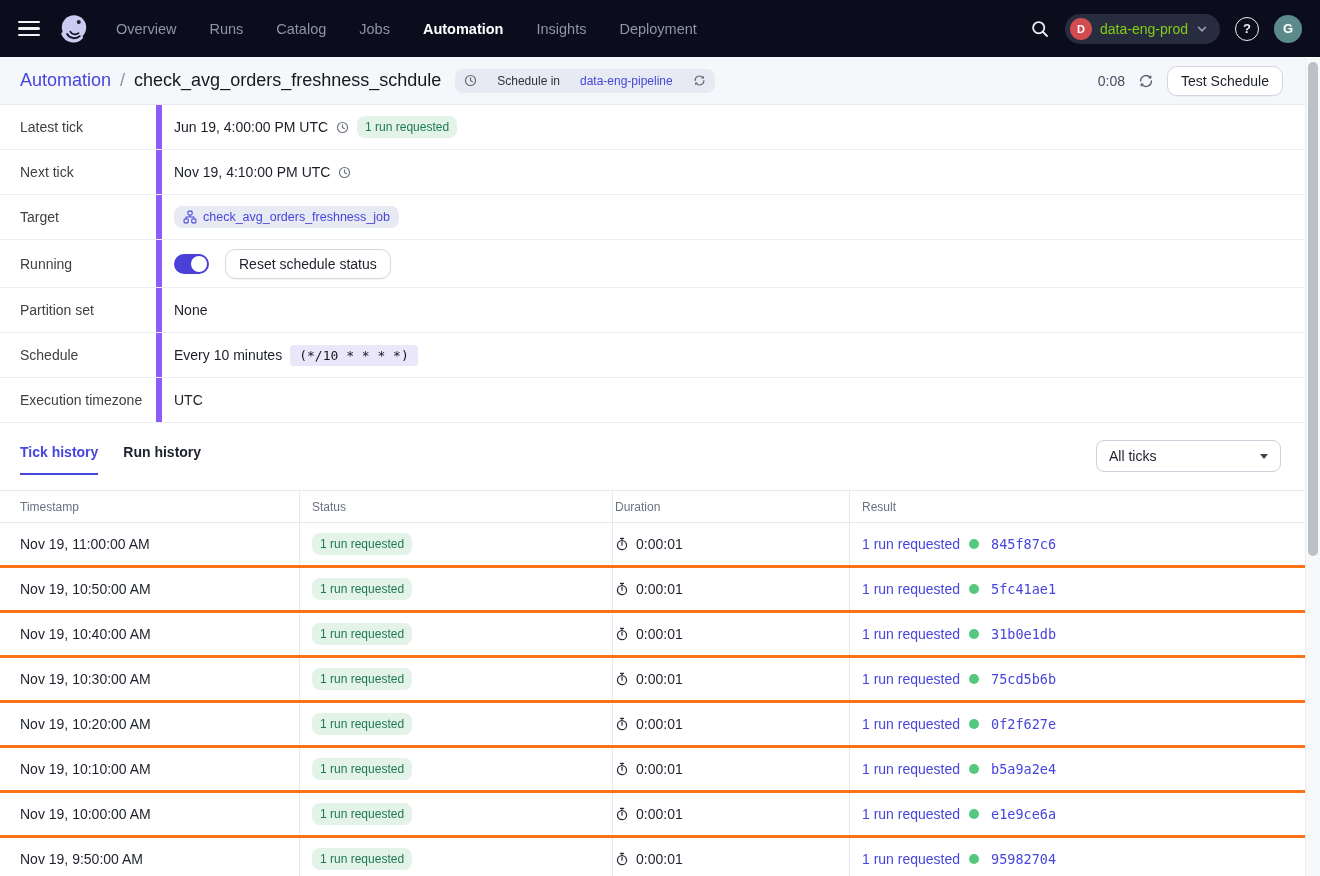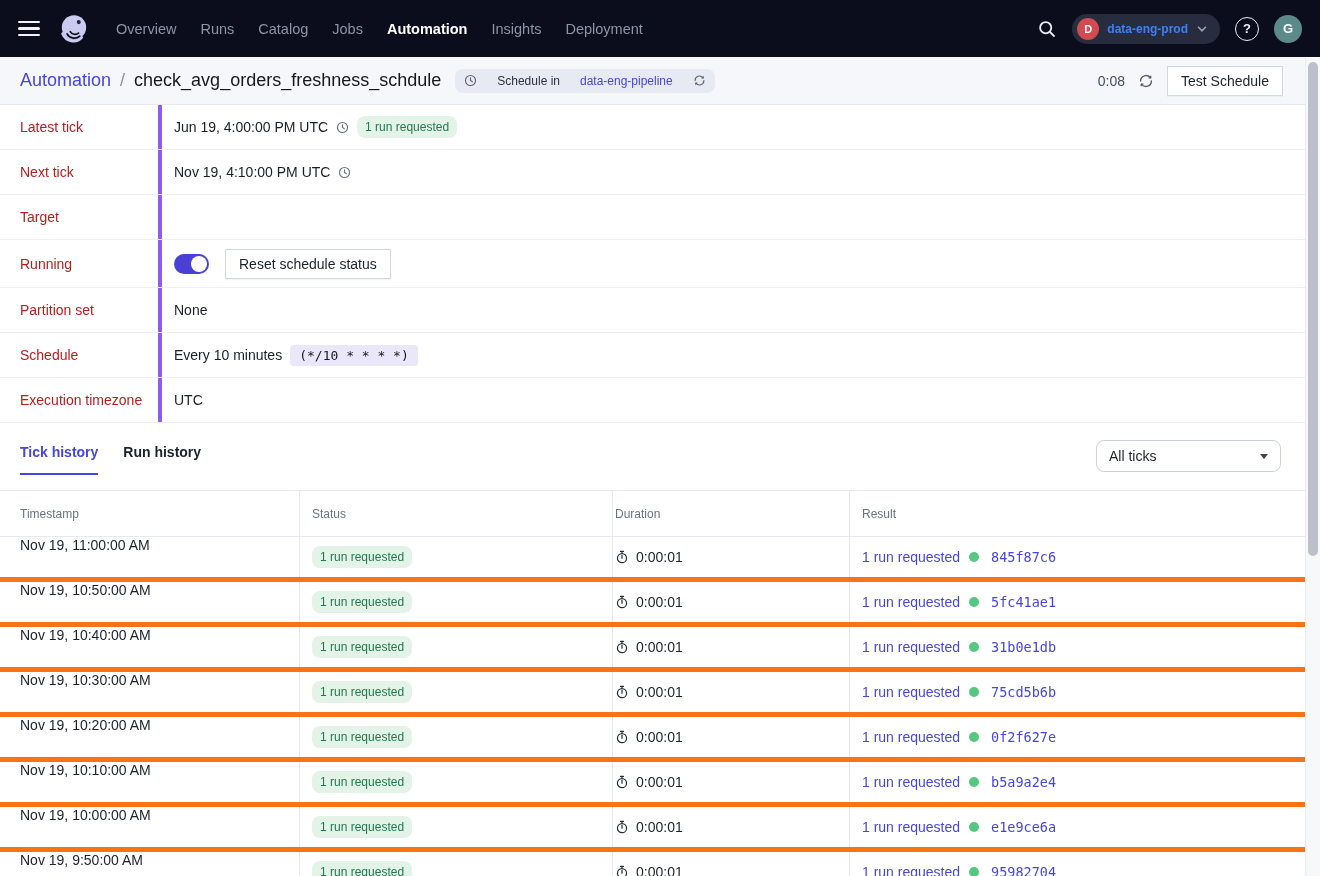--- a/index.html
+++ b/index.html
@@ -16,30 +16,30 @@
   html,body{width:1320px;height:876px;overflow:hidden;background:#fff;
     font-family:"Liberation Sans",sans-serif;color:var(--text)}
   a{text-decoration:none;cursor:pointer}
   .icon{display:inline-flex;align-items:center;justify-content:center;line-height:0}
 
   
   .topnav{height:57px;background:var(--nav-bg);display:flex;align-items:center;padding:0 18px}
   .hamburger{width:22px;display:flex;flex-direction:column;gap:4px;cursor:pointer;margin-right:16px}
   .hamburger span{height:2.4px;background:#f2f3f7;border-radius:2px}
   .logo{width:36px;height:36px;margin-right:24px}
-  .nav-links{display:flex;align-items:center;gap:24px}
+  .nav-links{display:flex;align-items:center;gap:33px}
   .nav-item{color:#8d95a7;font-size:14.5px;font-weight:500;cursor:pointer}
   .nav-item.active{color:#ffffff;font-weight:700}
   .nav-right{margin-left:auto;display:flex;align-items:center;gap:15px}
   .search-btn{cursor:pointer}
   .deploy-pill{display:flex;align-items:center;gap:8px;background:#272c3e;border-radius:17px;
     padding:4px 12px 4px 5px;cursor:pointer}
   .deploy-initial{width:22px;height:22px;border-radius:50%;background:#d14b51;color:#fff;
     font-size:11px;font-weight:700;display:flex;align-items:center;justify-content:center}
-  .deploy-label{color:#3b82f6;font-size:12px;font-weight:700}
+  .deploy-label{color:#84cc16;font-size:14px;font-weight:400}
   .help-circle{width:24px;height:24px;border:1.8px solid #eceef4;border-radius:50%;color:#eceef4;
     font-size:13px;font-weight:700;display:flex;align-items:center;justify-content:center;cursor:pointer}
   .avatar{width:28px;height:28px;border-radius:50%;background:#5c8a8a;color:#fff;font-size:13px;
     font-weight:600;display:flex;align-items:center;justify-content:center;cursor:pointer}
 
   
   .page{width:1305px}
   .vscroll{position:fixed;top:58px;right:0;bottom:0;width:15px;background:#f7f8f9;border-left:1px solid #ededef}
   .vscroll .thumb{position:absolute;top:4px;left:2px;width:10px;height:494px;background:#bcc0c8;border-radius:6px;cursor:grab}
 
@@ -49,28 +49,28 @@
   .crumb-section{color:var(--accent);font-size:18px;font-weight:500}
   .crumb-sep{color:#8b93a5;font-size:18px;margin:0 9px}
   .crumb-title{color:#15181f;font-size:18px;font-weight:500}
   .sched-badge{margin-left:14px;background:#e7eaf2;border-radius:8px;padding:5px 9px;
     display:flex;align-items:center;gap:20px;font-size:12px;color:#2c3140}
   .sched-badge .gray-ic{color:#5e6676}
   .sched-badge a{color:var(--accent)}
   .crumb-right{margin-left:auto;display:flex;align-items:center;gap:13px}
   .timer{font-size:14px;color:#454d5d}
   .sync-lg{color:#596172;cursor:pointer}
-  .btn{background:#fff;border:1px solid #d2d7e1;border-radius:0;padding:6px 13px;font-size:14px;
+  .btn{background:#fff;border:1px solid #d2d7e1;border-radius:10px;padding:6px 13px;font-size:14px;
     color:#1d212b;font-family:inherit;cursor:pointer;box-shadow:0 1px 1px rgba(20,25,40,.04)}
 
   
   .prop-row{display:flex;border-bottom:1px solid #eceef3;min-height:45px;align-items:stretch}
   .prop-row.tall{min-height:48px}
-  .prop-label{width:162px;flex:0 0 162px;border-right:4px solid #8b5cf6;padding-left:20px;
-    display:flex;align-items:center;font-size:14px;color:#b91c1c}
+  .prop-label{width:162px;flex:0 0 162px;border-right:6px solid #8b5cf6;padding-left:20px;
+    display:flex;align-items:center;font-size:14px;color:#404040}
   .prop-value{display:flex;align-items:center;gap:8px;padding-left:12px;font-size:14px;color:#1b1e27}
   .gray-ic{color:#6a7280}
   .green-badge{background:var(--green-bg);color:var(--green-tx);font-size:12px;padding:4px 8px;
     border-radius:8px;white-space:nowrap}
   .job-chip{background:#e7eaf2;border-radius:8px;padding:4px 9px;display:flex;align-items:center;gap:6px;
     color:var(--accent);font-size:12.5px}
   .toggle{width:35px;height:20px;border-radius:11px;background:#4a3fd6;position:relative;cursor:pointer}
   .toggle .knob{position:absolute;top:2px;right:2px;width:16px;height:16px;border-radius:50%;background:#fff}
   .cron-pill{background:#e9e7f9;border-radius:4px;padding:3px 9px;
     font-family:"DejaVu Sans Mono",monospace;font-size:13px;color:#17191f}
@@ -82,23 +82,23 @@
   .tab{font-size:14px;font-weight:700;color:#1d212b;padding-bottom:13px;border-bottom:2px solid transparent;cursor:pointer}
   .tab.active{color:var(--accent);border-bottom-color:var(--accent)}
   .select{width:185px;height:32px;border:1px solid #ccd1dc;border-radius:8px;background:#fff;
     display:flex;align-items:center;justify-content:space-between;padding:0 12px;font-size:14px;
     color:#1d212b;cursor:pointer;margin-top:-4px}
   .caret{width:0;height:0;border-left:4.5px solid transparent;border-right:4.5px solid transparent;
     border-top:5.5px solid #3c4250}
 
   
   .tbl{margin-top:15px}
-  .thead{display:flex;height:47px;align-items:center;border-top:1px solid var(--border);
+  .thead{display:flex;height:33px;align-items:center;border-top:1px solid var(--border);
     border-bottom:1px solid var(--border);color:var(--muted);font-size:12px}
-  .trow{display:flex;height:45px;border-bottom:5px solid #f97316;font-size:14px}
+  .trow{display:flex;height:45px;align-items:center;border-bottom:3px solid #f97316;font-size:14px}
   .c0{width:299px;flex:0 0 299px;padding-left:20px}
   .c1{width:313px;flex:0 0 313px;padding-left:12px;align-self:stretch;display:flex;align-items:center;border-left:1px solid var(--border)}
   .c2{width:237px;flex:0 0 237px;padding-left:2px;align-self:stretch;display:flex;align-items:center;gap:7px;border-left:1px solid var(--border)}
   .c3{flex:1;padding-left:12px;align-self:stretch;display:flex;align-items:center;gap:9px;border-left:1px solid var(--border)}
   .thead .c1,.thead .c2,.thead .c3{border-left:1px solid var(--border)}
   .dur-ic{color:#262b36}
   .result-link{color:var(--accent);font-size:14px}
   .dot{width:10px;height:10px;border-radius:50%;background:var(--green-dot);flex:0 0 10px}
   .run-id{color:var(--accent);font-family:"DejaVu Sans Mono",monospace;font-size:13.5px;
     display:flex;align-items:center;gap:12px}
@@ -206,20 +206,33 @@
           <span class="icon gray-ic">
             <svg viewBox="0 0 16 16" width="13" height="13">
               <circle cx="8" cy="8" r="6.2" fill="none" stroke="currentColor" stroke-width="1.4"></circle>
               <path d="M8 4.6V8l2.3 1.6" fill="none" stroke="currentColor" stroke-width="1.4" stroke-linecap="round"></path>
             </svg>
           </span>
         </div>
       </div>
       <div class="prop-row">
         <div class="prop-label">Target</div>
+        <div class="prop-value">
+          <a class="job-chip">
+            <span class="icon">
+              <svg viewBox="0 0 16 16" width="14" height="14">
+                <rect x="5.6" y="1.3" width="4.8" height="4.4" rx="1" fill="none" stroke="currentColor" stroke-width="1.2"></rect>
+                <rect x="1.2" y="10.3" width="4.8" height="4.4" rx="1" fill="none" stroke="currentColor" stroke-width="1.2"></rect>
+                <rect x="10" y="10.3" width="4.8" height="4.4" rx="1" fill="none" stroke="currentColor" stroke-width="1.2"></rect>
+                <path d="M8 5.7v2.3M3.6 10.3V8h8.8v2.3" fill="none" stroke="currentColor" stroke-width="1.2"></path>
+              </svg>
+            </span>
+            <span>check_avg_orders_freshness_job</span>
+          </a>
+        </div>
       </div>
       <div class="prop-row tall">
         <div class="prop-label">Running</div>
         <div class="prop-value">
           <div class="toggle on">
             <div class="knob"></div>
           </div>
           <button class="btn">Reset schedule status</button>
         </div>
       </div>

